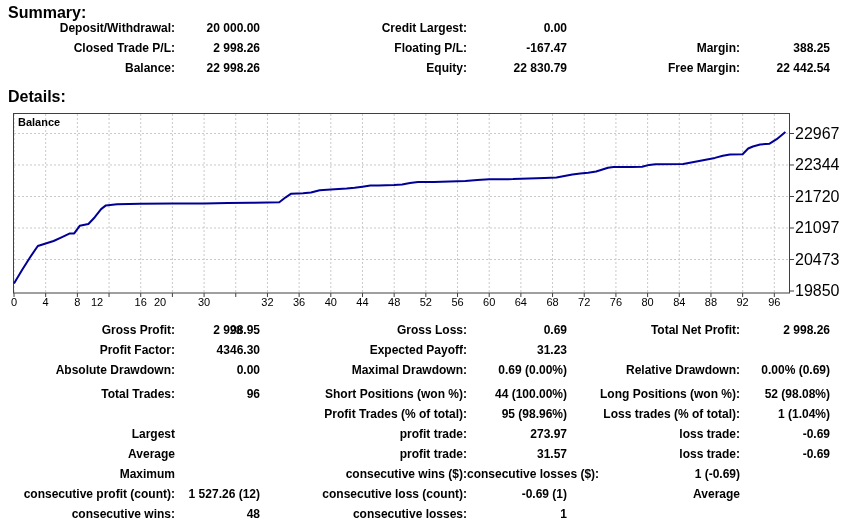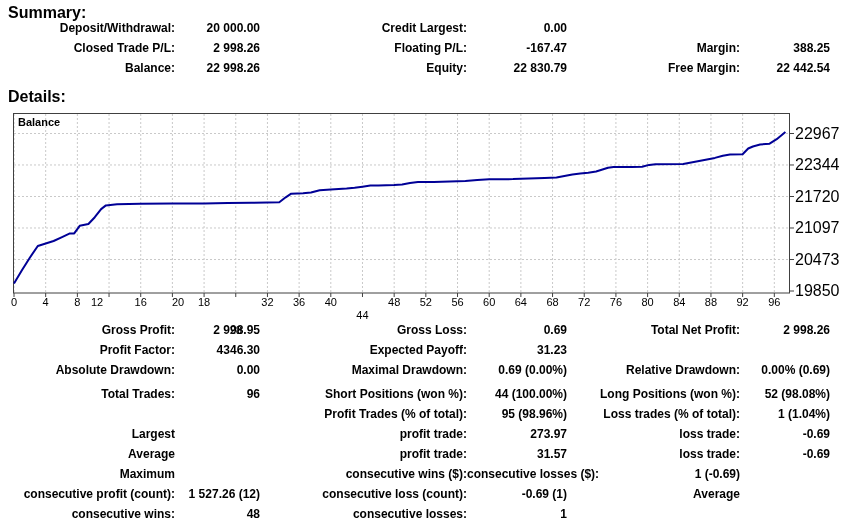--- a/index.html
+++ b/index.html
@@ -114,27 +114,27 @@
       <rect x="0.5" y="0.5" width="776" height="179.5" fill="none" stroke="#404040"></rect>
       <polyline points="1.0,170.4 8.9,157.3 16.8,144.7 24.8,133.0 32.7,130.5 40.6,128.0 48.5,124.4 56.4,120.6 61.2,120.4 66.7,112.8 75.4,111.0 81.8,104.2 88.1,96.1 92.9,92.4 104.0,91.3 127.7,90.8 159.4,90.6 191.1,90.6 214.8,90.1 238.6,89.8 254.4,89.6 266.3,89.3 272.7,84.3 278.2,80.7 290.1,80.2 298.0,79.5 306.7,77.2 317.8,76.4 333.6,75.4 341.6,74.7 349.5,73.7 357.4,72.6 365.3,72.4 381.2,71.9 389.1,71.4 397.0,69.9 404.9,69.1 420.8,68.9 436.6,68.6 452.4,68.1 464.3,67.1 476.2,66.3 500.0,66.1 515.8,65.6 531.6,65.1 543.5,64.6 551.4,63.0 559.4,61.5 567.3,60.5 575.2,59.8 583.1,58.5 589.5,56.5 595.0,54.7 600.5,54.0 618.8,54.0 629.1,53.7 636.2,51.9 642.5,51.2 670.2,50.9 678.2,49.4 686.1,47.9 694.0,46.4 701.9,44.9 709.8,42.8 717.0,41.6 729.6,41.3 735.2,35.5 739.9,33.5 747.1,31.5 756.6,30.7 763.7,26.2 772.4,18.9" fill="none" stroke="#000096" stroke-width="2" stroke-linejoin="round"></polyline>
     </svg>
   <span id="legend-label">Balance</span>
   <div id="axis-labels">
       <span class="xlab" style="left: 14px;">0</span>
       <span class="xlab" style="left: 45.68px;">4</span>
       <span class="xlab" style="left: 77.36px;">8</span>
       <span class="xlab" style="left: 97px;">12</span>
       <span class="xlab" style="left: 140.72px;">16</span>
-      <span class="xlab" style="left: 178px;">20</span>
-      <span class="xlab" style="left: 204.08px;">18</span>
+      <span class="xlab" style="left: 160px;">20</span>
+      <span class="xlab" style="left: 204.08px;">30</span>
       <span class="xlab" style="left: 235.76px; margin-top: 28px;">28</span>
       <span class="xlab" style="left: 267.44px;">32</span>
       <span class="xlab" style="left: 299.12px;">36</span>
       <span class="xlab" style="left: 330.8px;">40</span>
-      <span class="xlab" style="left: 362.48px; margin-top: 13px;">44</span>
+      <span class="xlab" style="left: 362.48px;">44</span>
       <span class="xlab" style="left: 394.16px;">48</span>
       <span class="xlab" style="left: 425.84px;">52</span>
       <span class="xlab" style="left: 457.52px;">56</span>
       <span class="xlab" style="left: 489.2px;">60</span>
       <span class="xlab" style="left: 520.88px;">64</span>
       <span class="xlab" style="left: 552.56px;">68</span>
       <span class="xlab" style="left: 584.24px;">72</span>
       <span class="xlab" style="left: 615.92px;">76</span>
       <span class="xlab" style="left: 647.6px;">80</span>
       <span class="xlab" style="left: 679.28px;">84</span>

